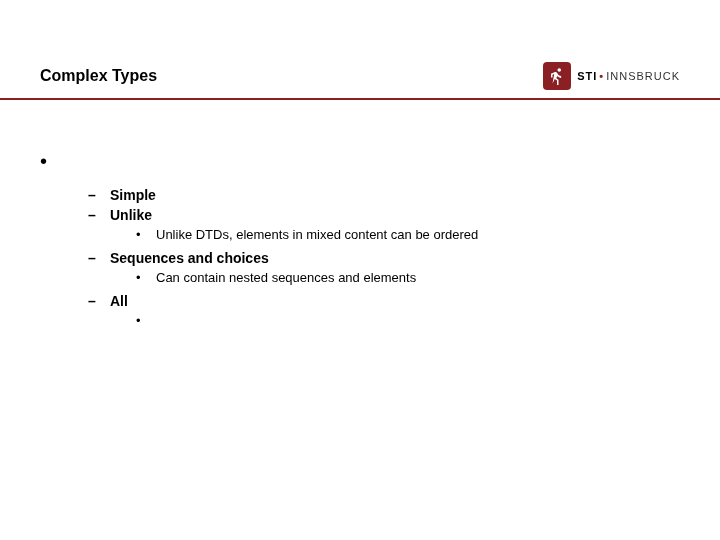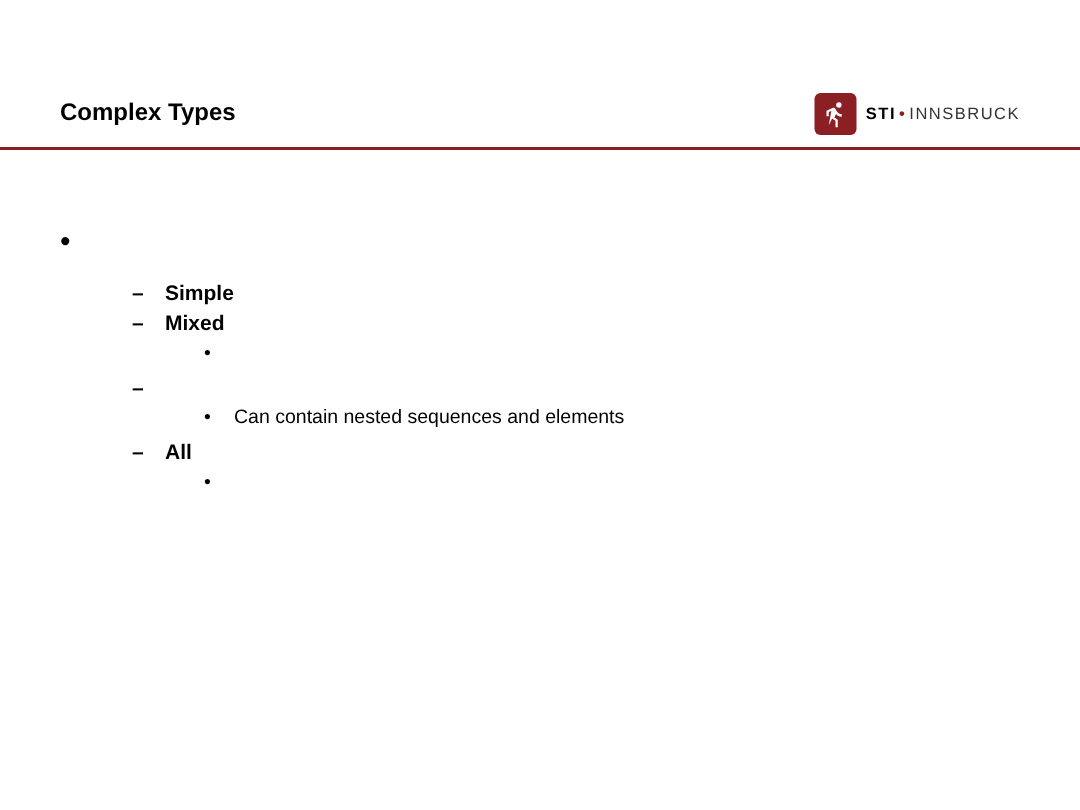--- a/index.html
+++ b/index.html
@@ -57,28 +57,30 @@
       <span class="bullet">•</span>
     </div>
 
     <div class="l2">
       <span class="bullet">–</span>
       <span>Simple</span>
     </div>
 
     <div class="l2">
       <span class="bullet">–</span>
-      <span>Mixed</span>
+      <span>Unlike</span>
     </div>
     <div class="l3">
       <span class="bullet">•</span>
+      <span>Unlike DTDs, elements in mixed content can be ordered</span>
     </div>
 
     <div class="l2">
       <span class="bullet">–</span>
+      <span>Sequences and choices</span>
     </div>
     <div class="l3">
       <span class="bullet">•</span>
       <span>Can contain nested sequences and elements</span>
     </div>
 
     <div class="l2">
       <span class="bullet">–</span>
       <span>All</span>
     </div>

